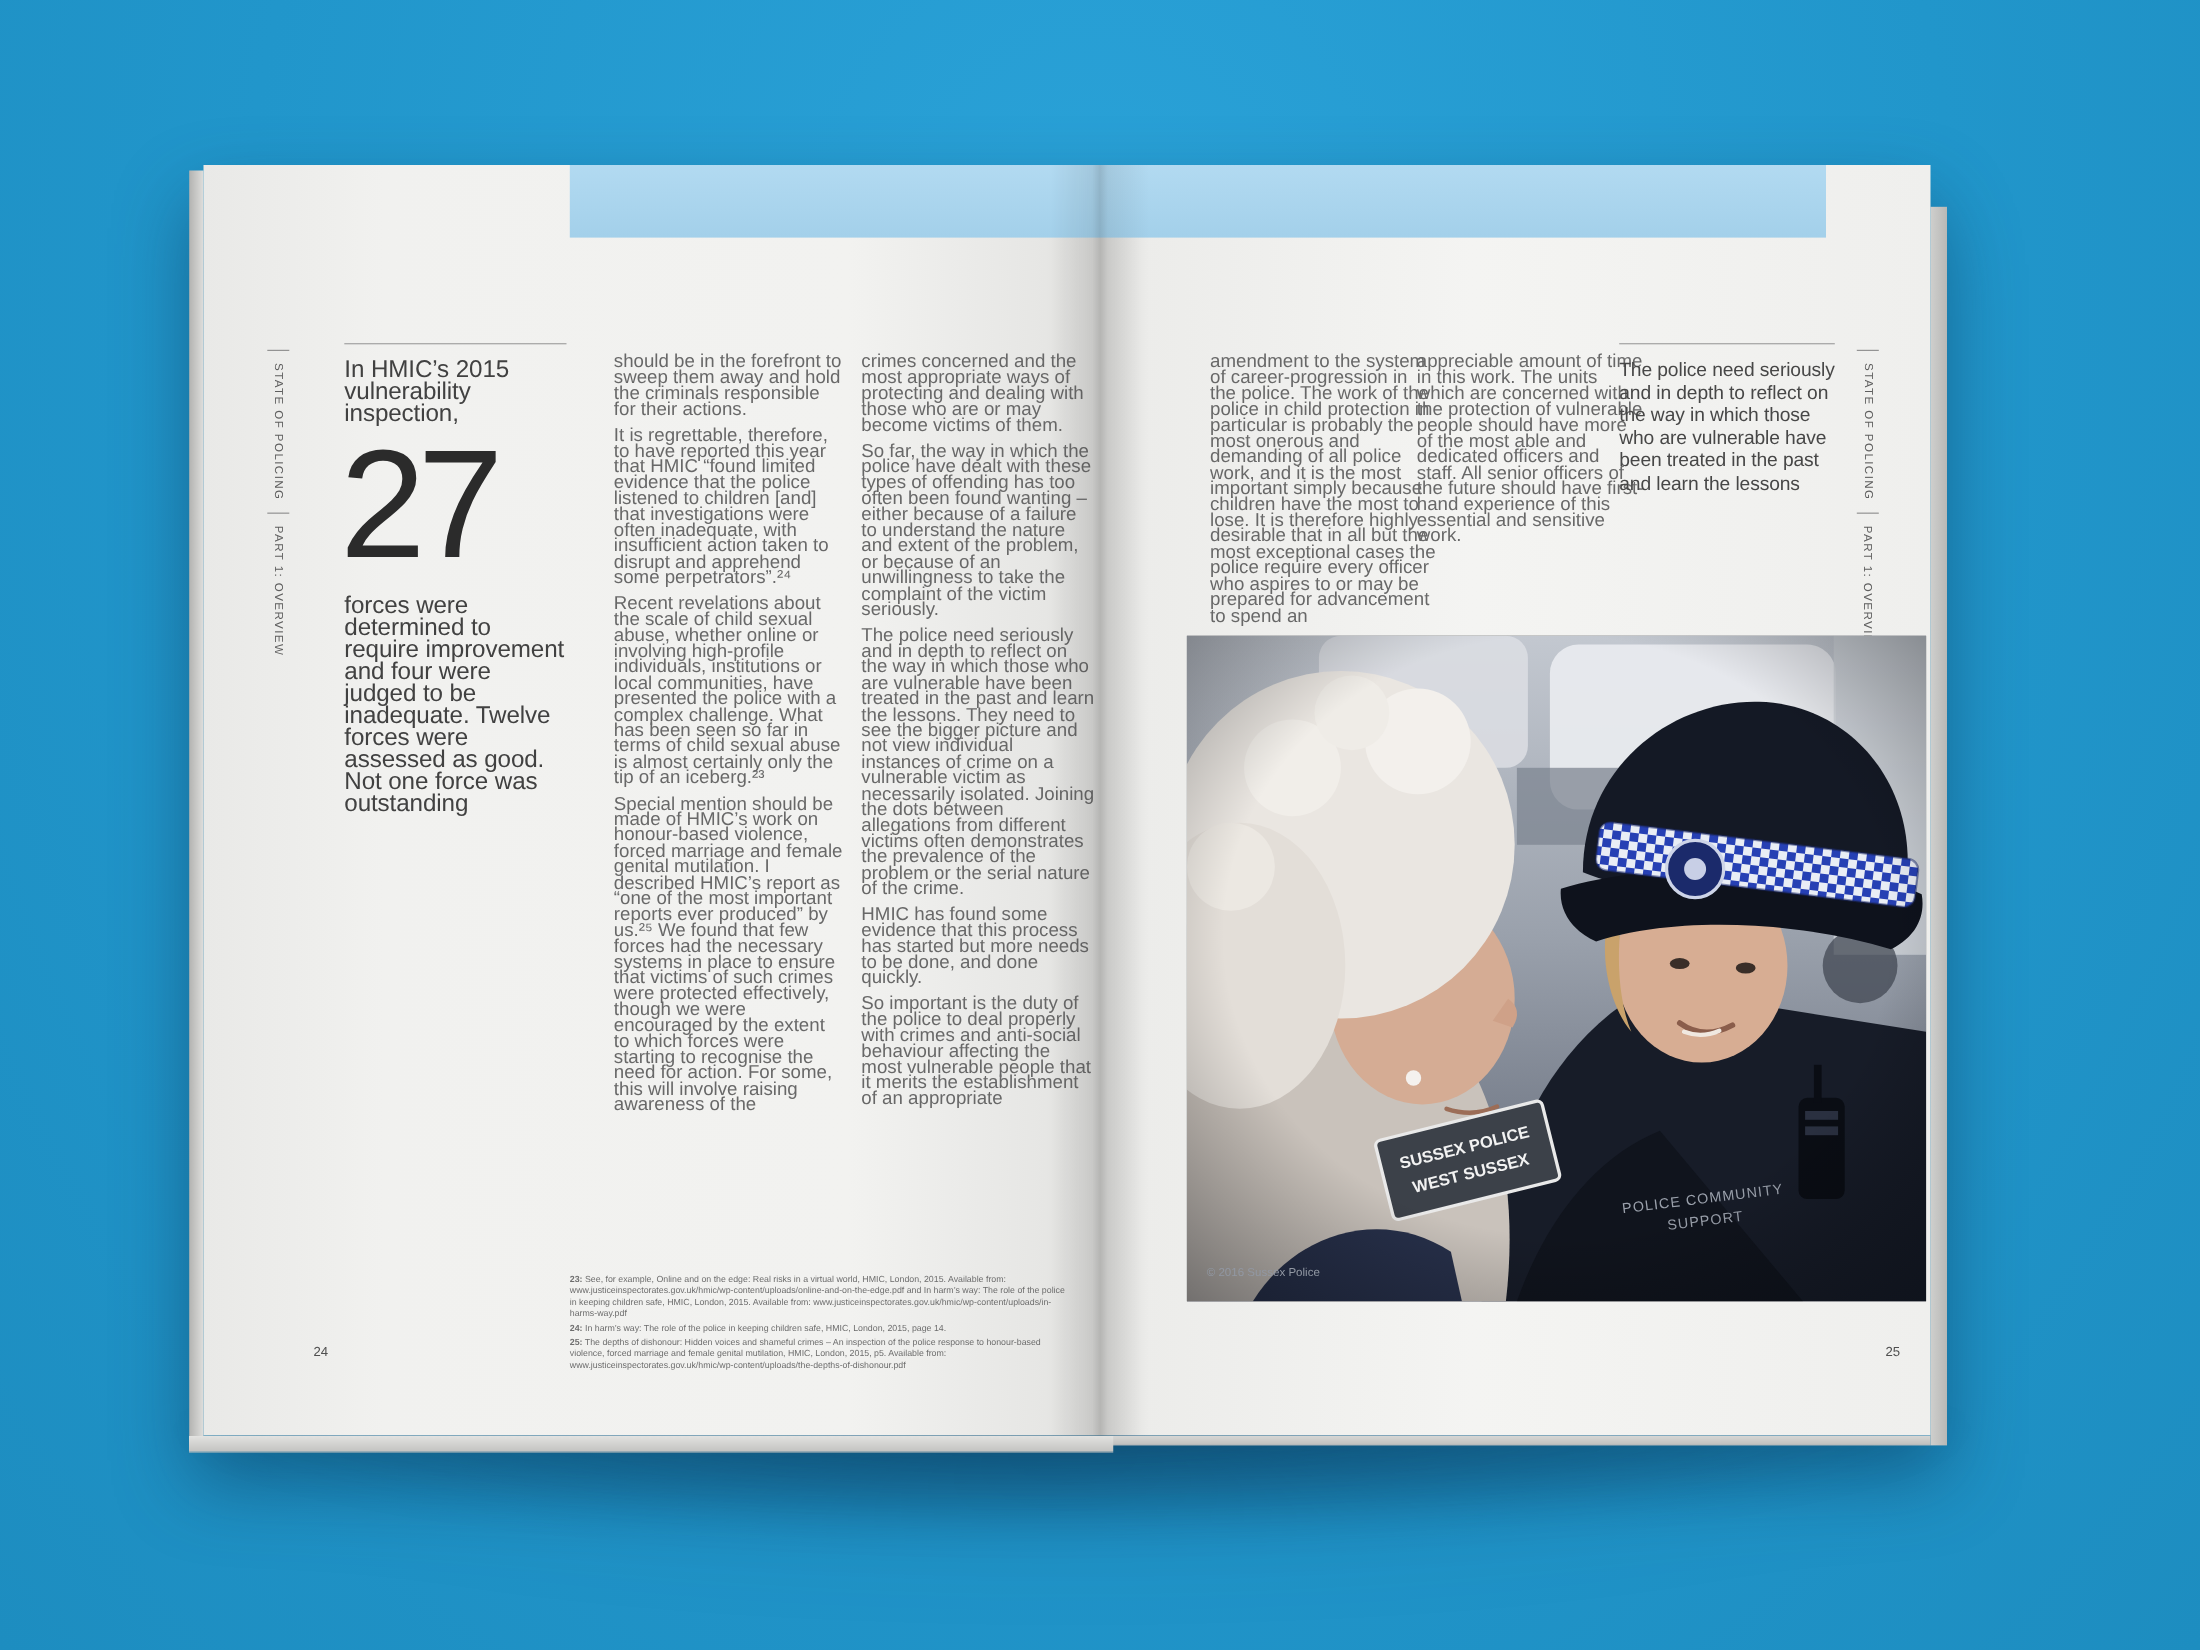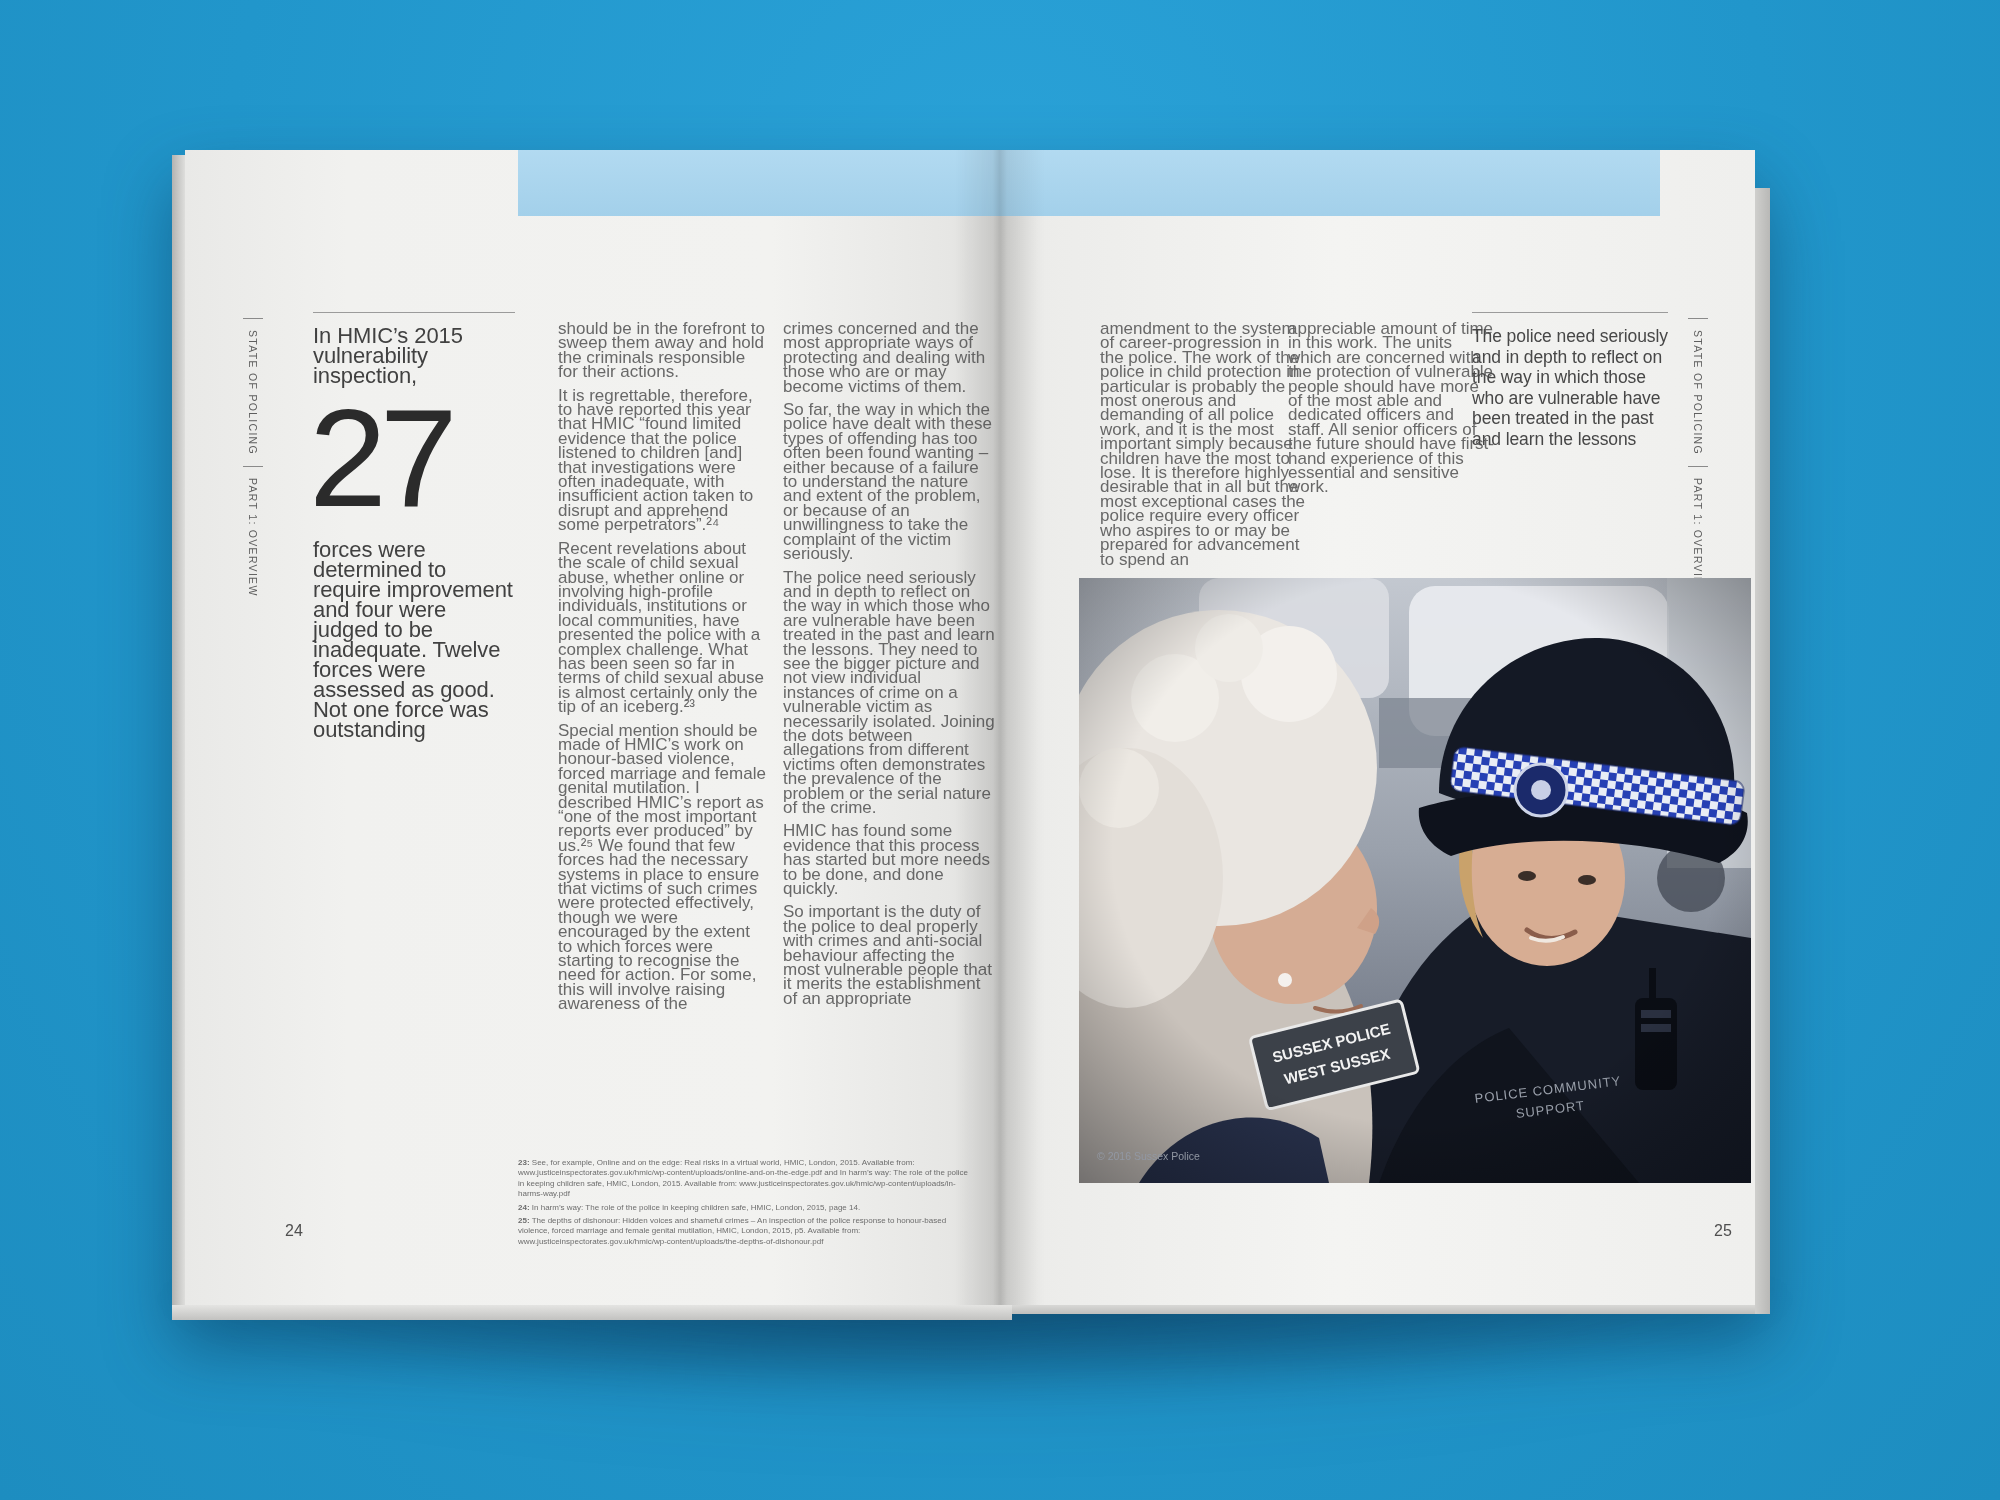--- a/index.html
+++ b/index.html
@@ -48,21 +48,21 @@
   .col p{margin:0 0 9px 0;}
   .c1{left:333px;width:208px;}
   .c2{left:558px;width:212px;}
   .c3{left:60px;width:206px;}
   .c4{left:248px;width:206px;}
   .pullquote{position:absolute;left:472px;top:162px;width:196px;color:#474747;}
   .pq-text{font-size:17.5px;line-height:20.5px;letter-spacing:-.1px;}
   .footnotes{position:absolute;left:333px;top:1008px;width:452px;font-size:8px;line-height:10.4px;color:#6d6d6d;}
   .fn{margin-bottom:3px;}
   .fn b{font-weight:bold;}
-  .pagenum{position:absolute;top:1072px;font-size:16px;color:#4f4f4f;}
+  .pagenum{position:absolute;top:1072px;font-size:12px;color:#4f4f4f;}
   .pn-l{left:100px;}
   .pn-r{left:690px;margin-left:24px;}
   .photo{position:absolute;left:79px;top:428px;width:672px;height:605px;background:#12161f;}
   .photo svg{display:block;}
 </style>
 </head>
 <body>
 
 <div class="book">
   <div class="book-shadow"></div>

